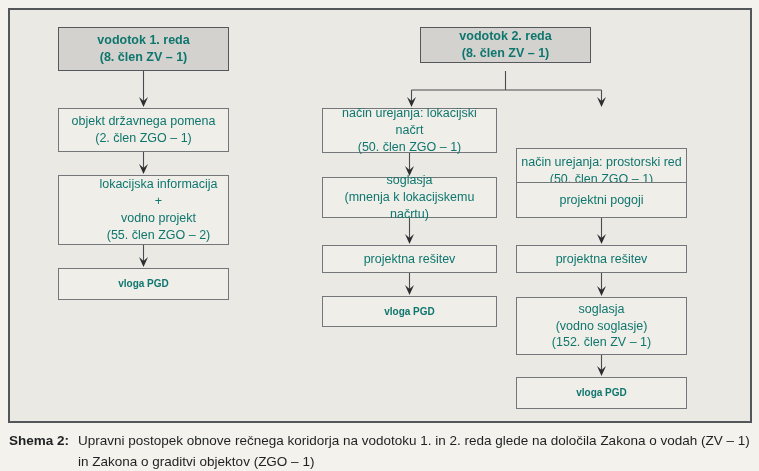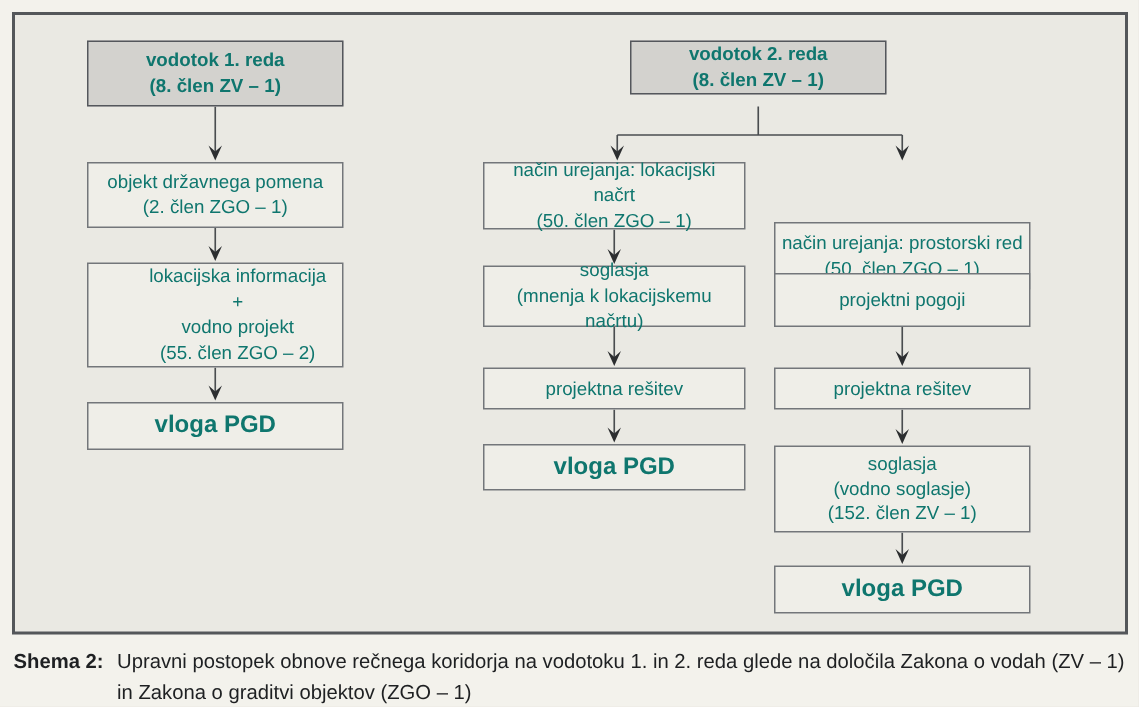--- a/index.html
+++ b/index.html
@@ -28,21 +28,21 @@
     text-align:center;
     font-size:12.5px;line-height:1.35;
     color:#0f766e;
     padding:2px 4px;
   }
   .fbox.header{
     background:#d3d2ce;
     border:1.5px solid #54575c;
     font-weight:bold;
   }
-  .fbox.bold{font-weight:bold;font-size:16px;}
+  .fbox.bold{font-weight:bold;font-size:10px;}
   .caption{
     position:absolute;left:9px;top:431px;width:744px;
     display:flex;align-items:flex-start;
     font-size:13.5px;line-height:1.55;
     color:#1e2022;
   }
   .cap-label{flex:none;font-weight:bold;margin-right:9px;white-space:nowrap;}
   .cap-text{flex:1;}
 </style>
 </head>

